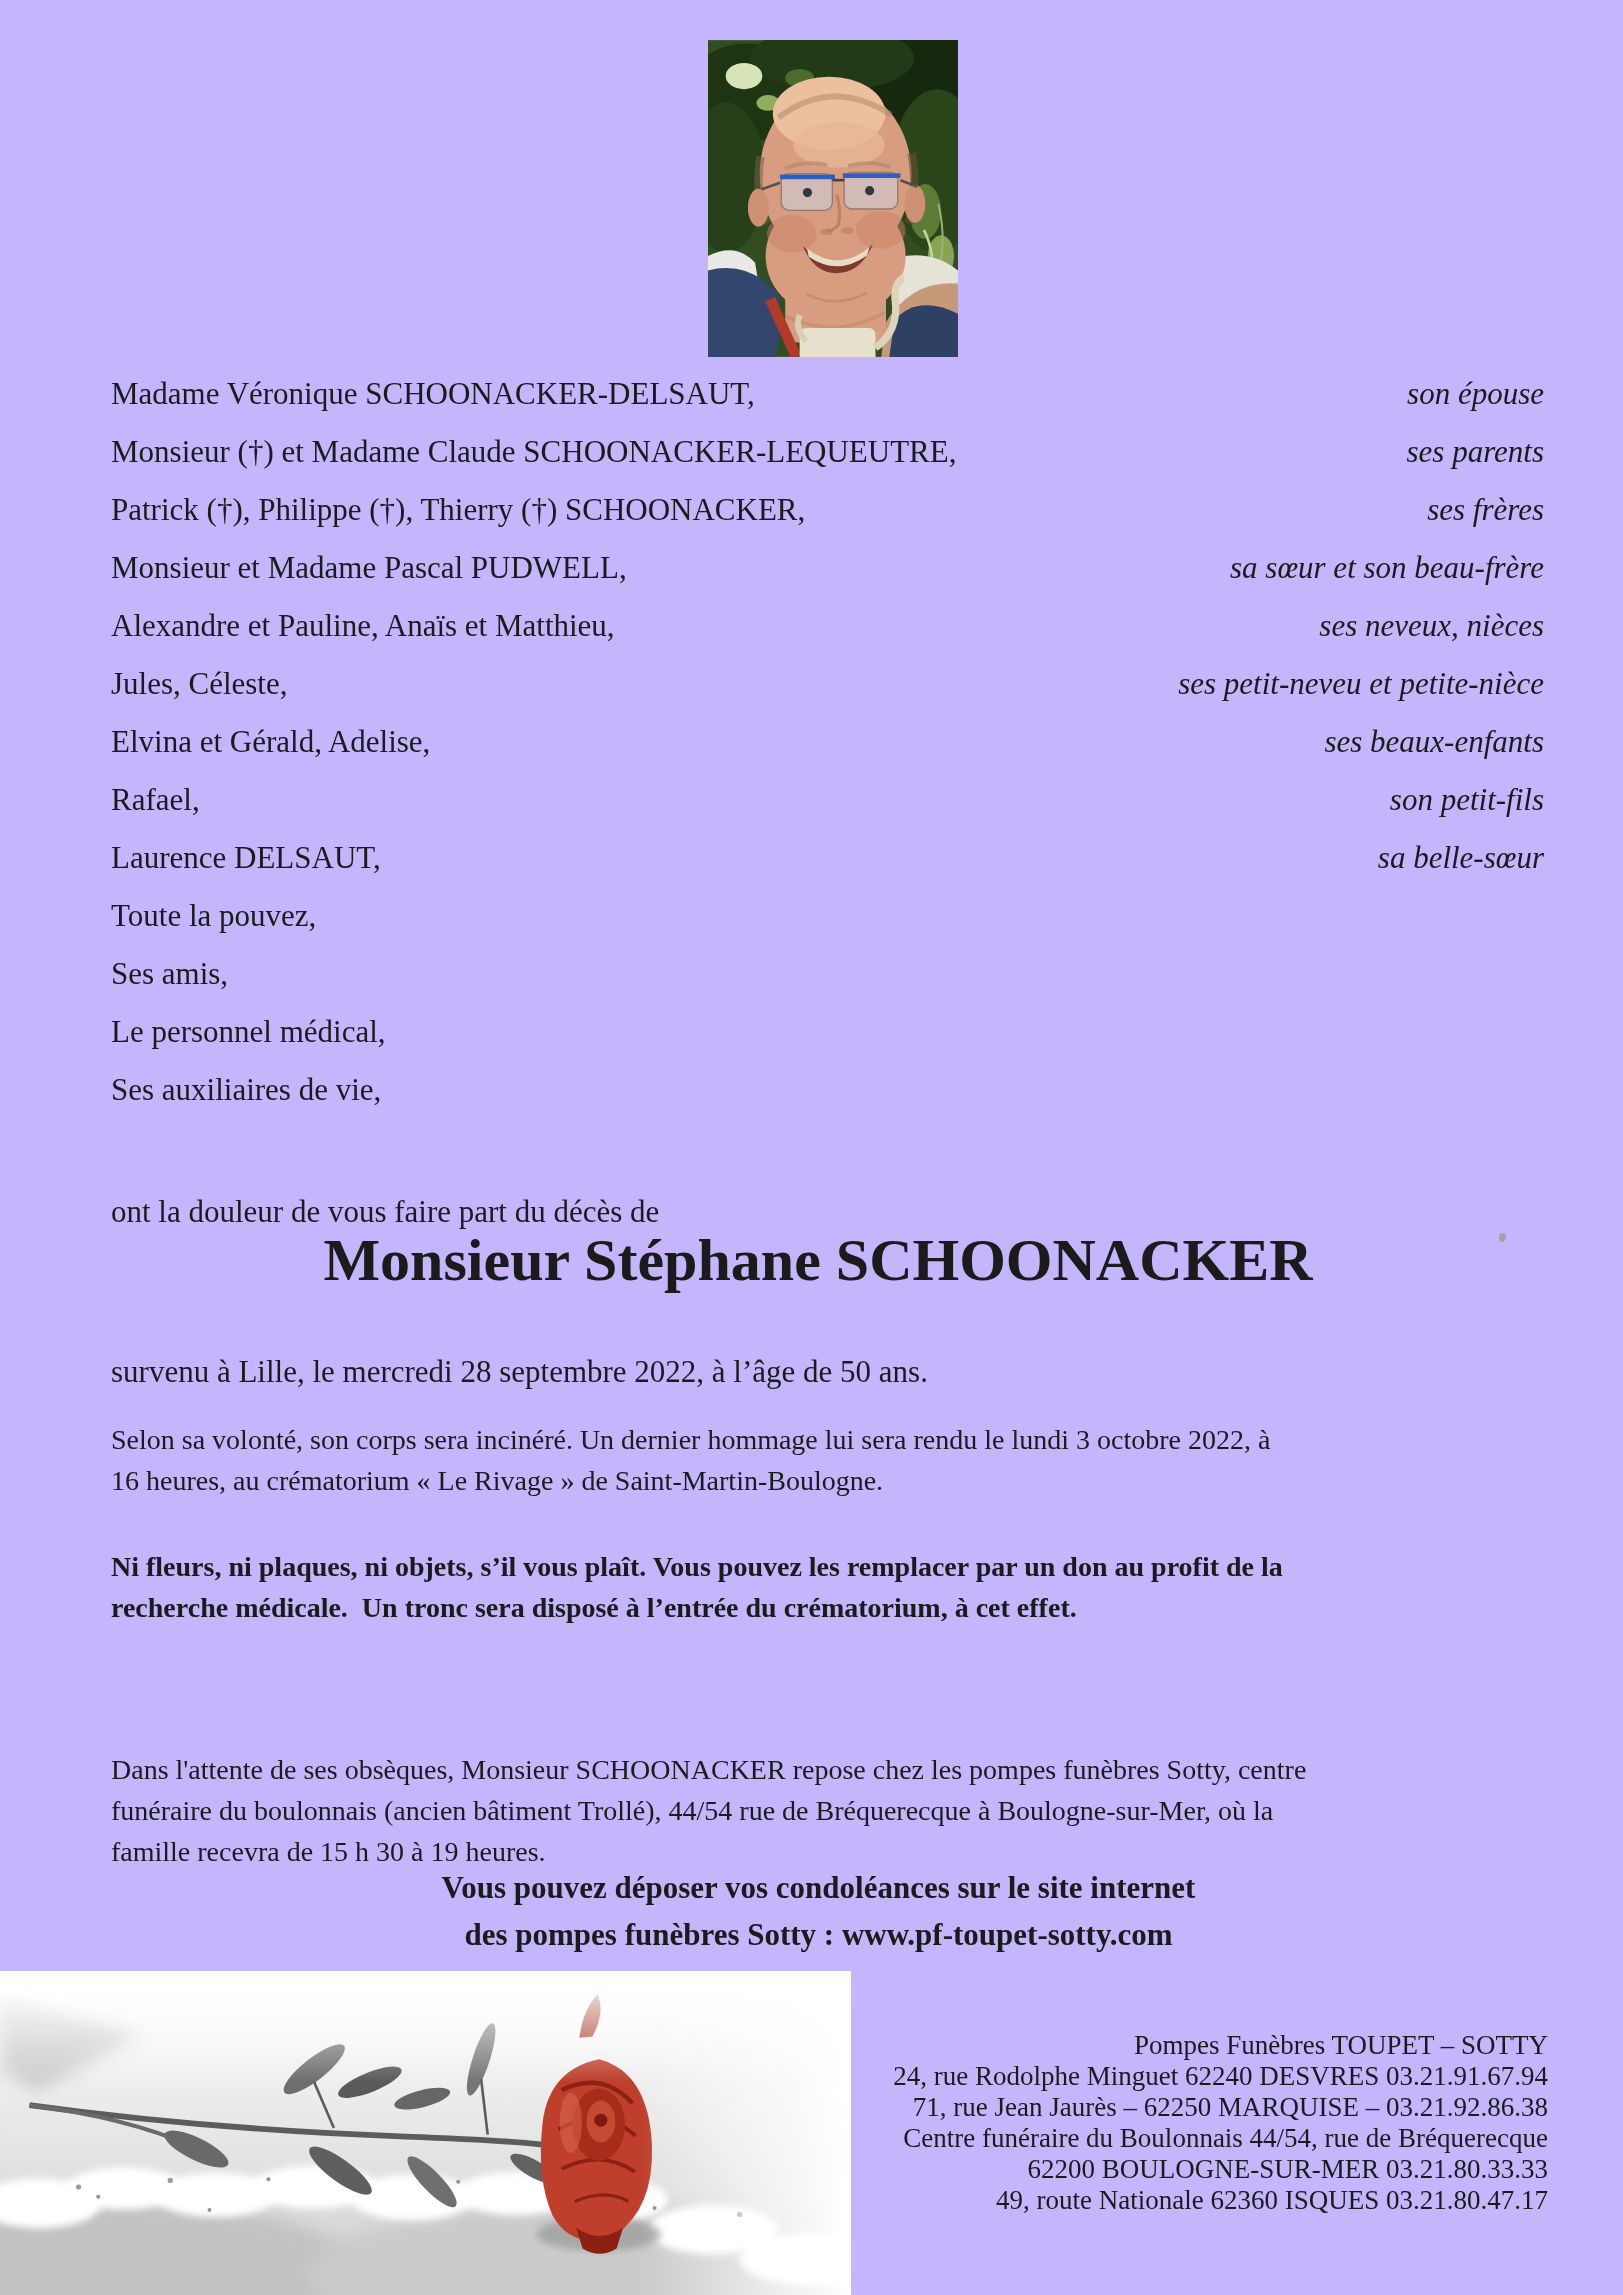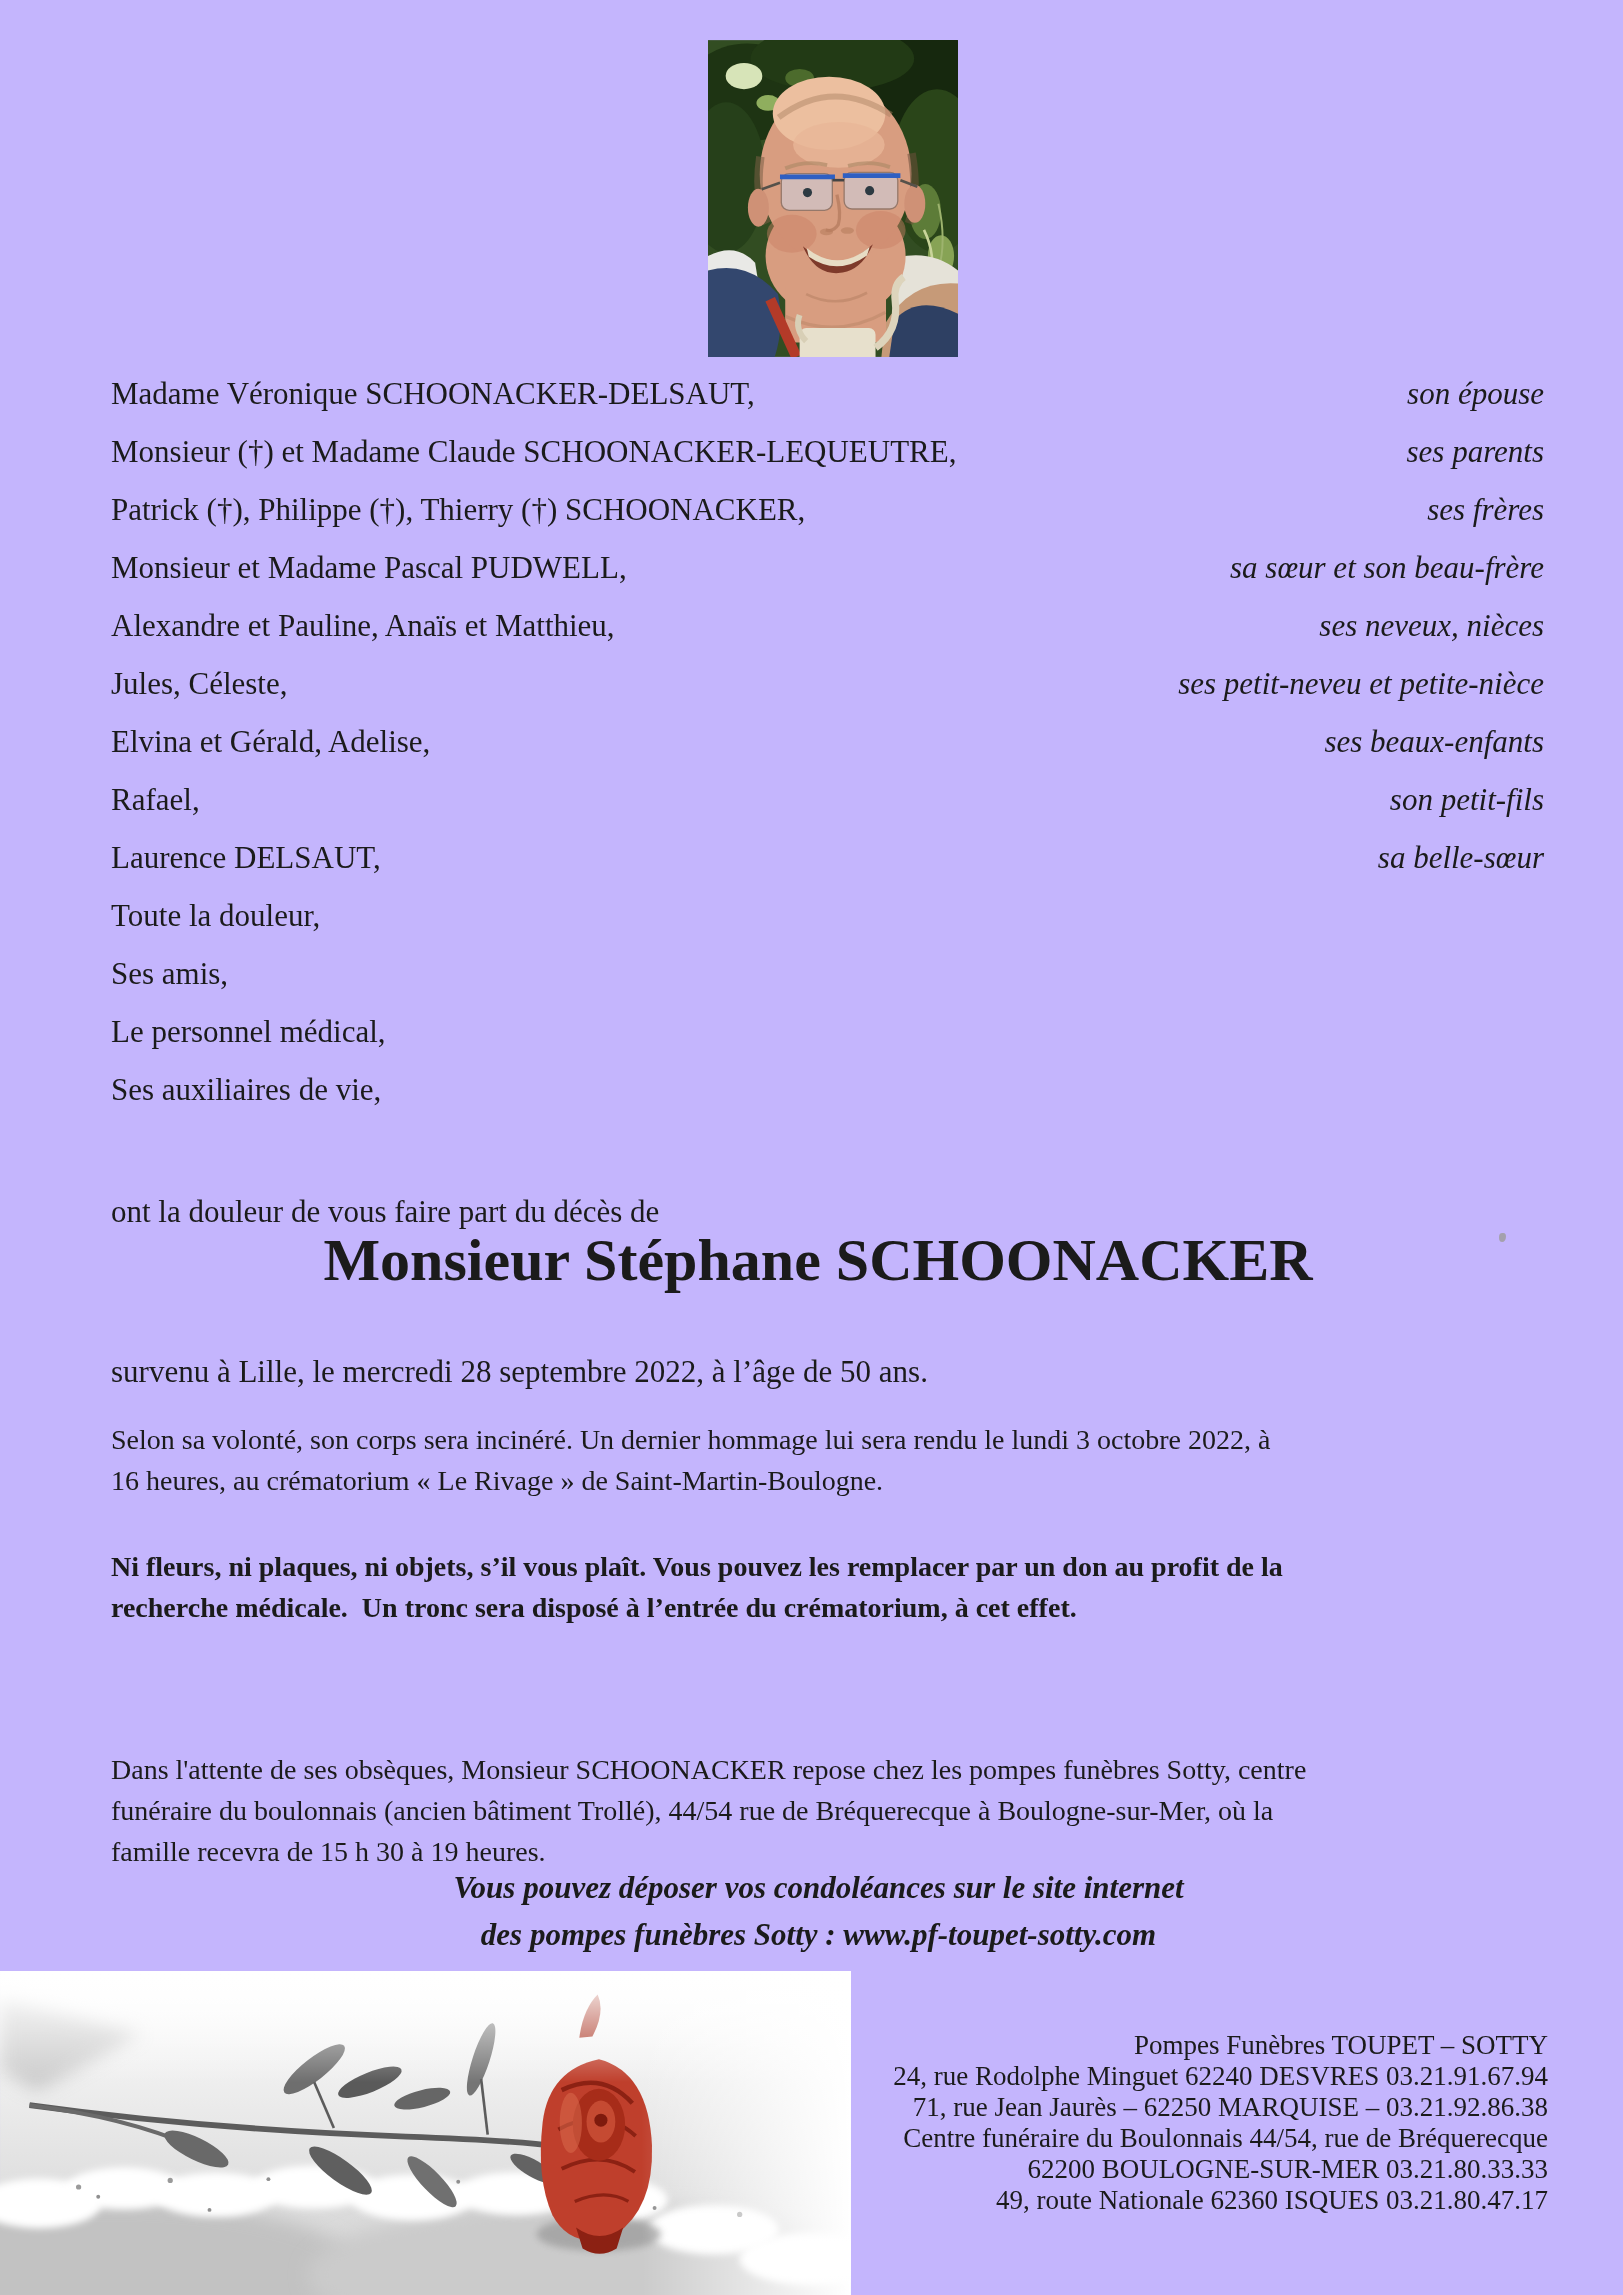--- a/index.html
+++ b/index.html
@@ -24,21 +24,21 @@
   .deceased{position:absolute;left:0;top:1228px;width:1636px;text-align:center;font-size:60px;font-weight:bold;line-height:65px;letter-spacing:0px;}
   
   .death-line{position:absolute;left:111px;top:1352px;font-size:31px;line-height:39px;}
   
   .para{position:absolute;left:111px;width:1427px;font-size:28px;line-height:41px;}
   .para .pline{white-space:pre-wrap;}
   .para-ceremony{top:1419px;}
   .para-donation{top:1546px;font-weight:bold;}
   .para-repose{top:1749px;}
   
-  .condolences{position:absolute;left:105px;top:1864px;width:1427px;text-align:center;font-size:31px;font-weight:bold;font-style:italic;line-height:47px;}
+  .condolences{position:absolute;left:105px;top:1864px;width:1427px;text-align:center;font-size:31px;font-weight:bold;line-height:47px;}
   .condolences .cline{white-space:pre-wrap;}
   
   .footer{position:absolute;right:75px;top:2030px;text-align:right;font-size:27px;line-height:31px;}
   .footer .fline{white-space:pre-wrap;}
   
   .rose-photo{position:absolute;left:0;top:1971px;width:851px;height:324px;}
   
   .speck{position:absolute;left:1499px;top:1233px;width:6.5px;height:9.2px;background:#9a9a92;border-radius:50% 40% 60% 50%;opacity:.75;}
 </style>
 </head>
@@ -147,21 +147,21 @@
       </div>
     <div class="family-row">
         <span class="family-name">Rafael,</span>
         <span class="family-relation">son petit-fils</span>
       </div>
     <div class="family-row">
         <span class="family-name">Laurence DELSAUT,</span>
         <span class="family-relation">sa belle-sœur</span>
       </div>
     <div class="family-row">
-        <span class="family-name">Toute la douleur,</span>
+        <span class="family-name">Toute la pouvez,</span>
         <span class="family-relation"></span>
       </div>
     <div class="family-row">
         <span class="family-name">Ses amis,</span>
         <span class="family-relation"></span>
       </div>
     <div class="family-row">
         <span class="family-name">Le personnel médical,</span>
         <span class="family-relation"></span>
       </div>

